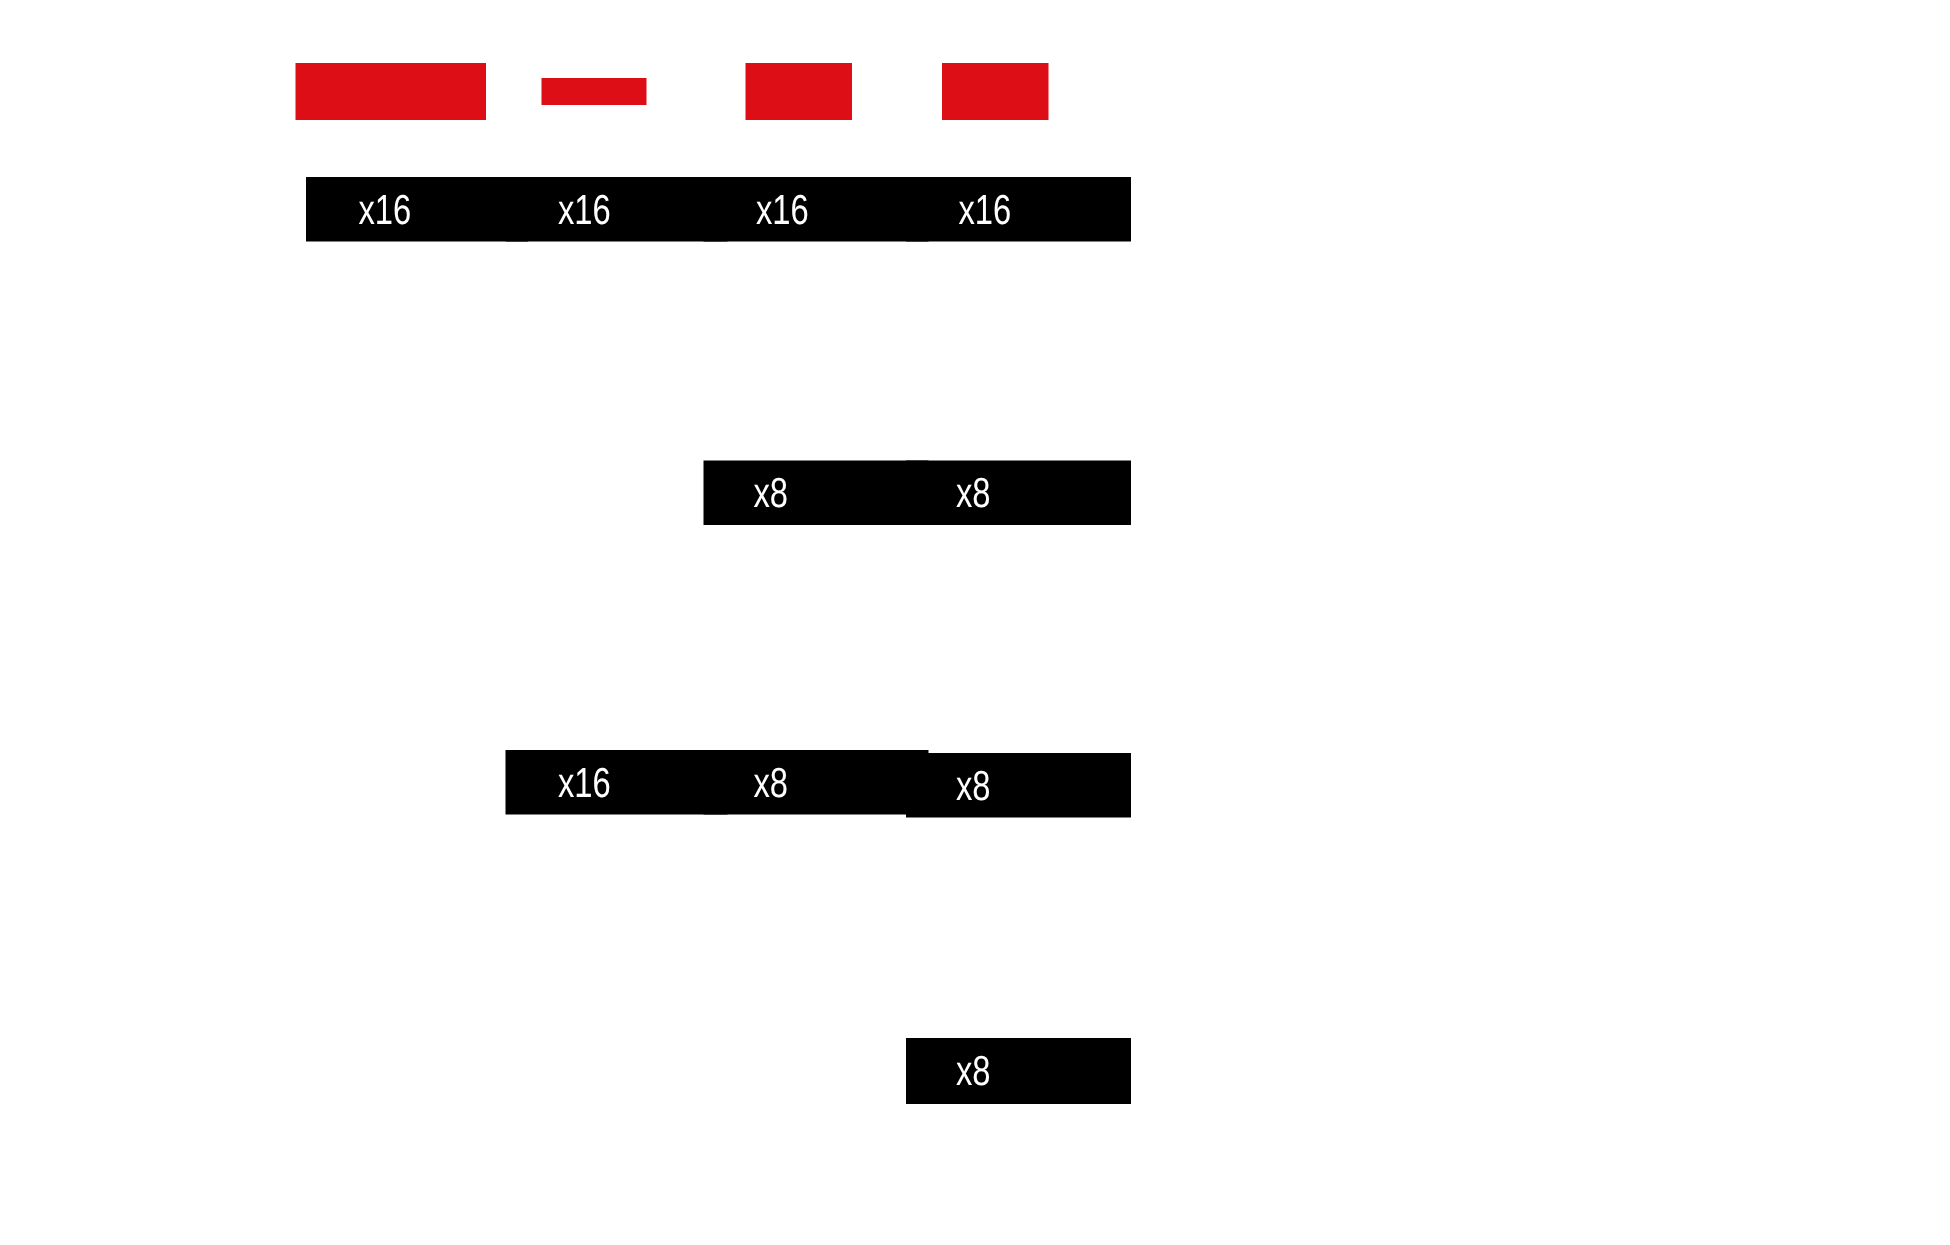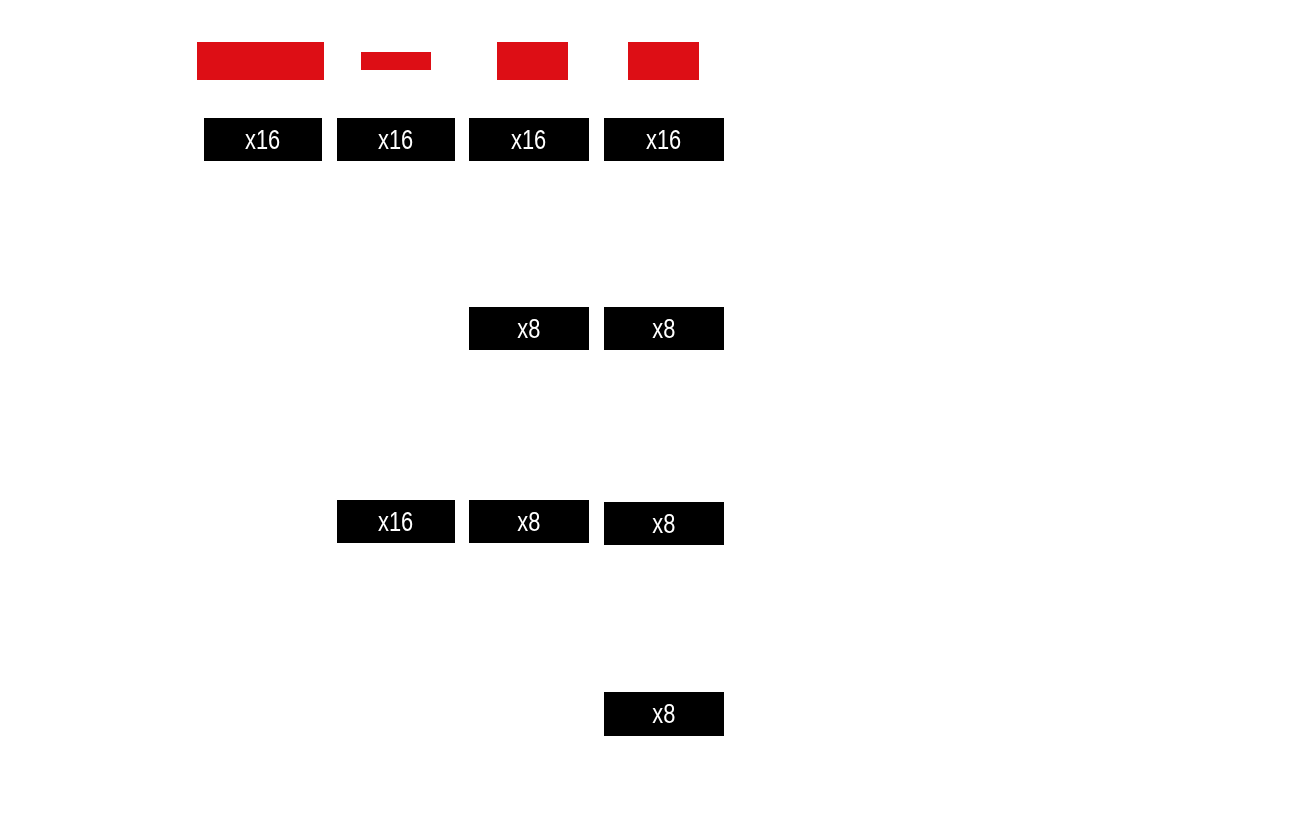--- a/index.html
+++ b/index.html
@@ -15,21 +15,21 @@
     overflow: hidden;
     font-family: "Liberation Sans", sans-serif;
   }
   .red-block {
     position: absolute;
   }
   .slot {
     position: absolute;
     display: flex;
     align-items: center;
-    justify-content: center;
+    padding-left: 30px;
   }
   .slot-label {
     color: #ffffff;
     font-size: 28px;
     line-height: 1;
     transform: scaleX(0.78);
     white-space: nowrap;
   }
 </style>
 </head>

